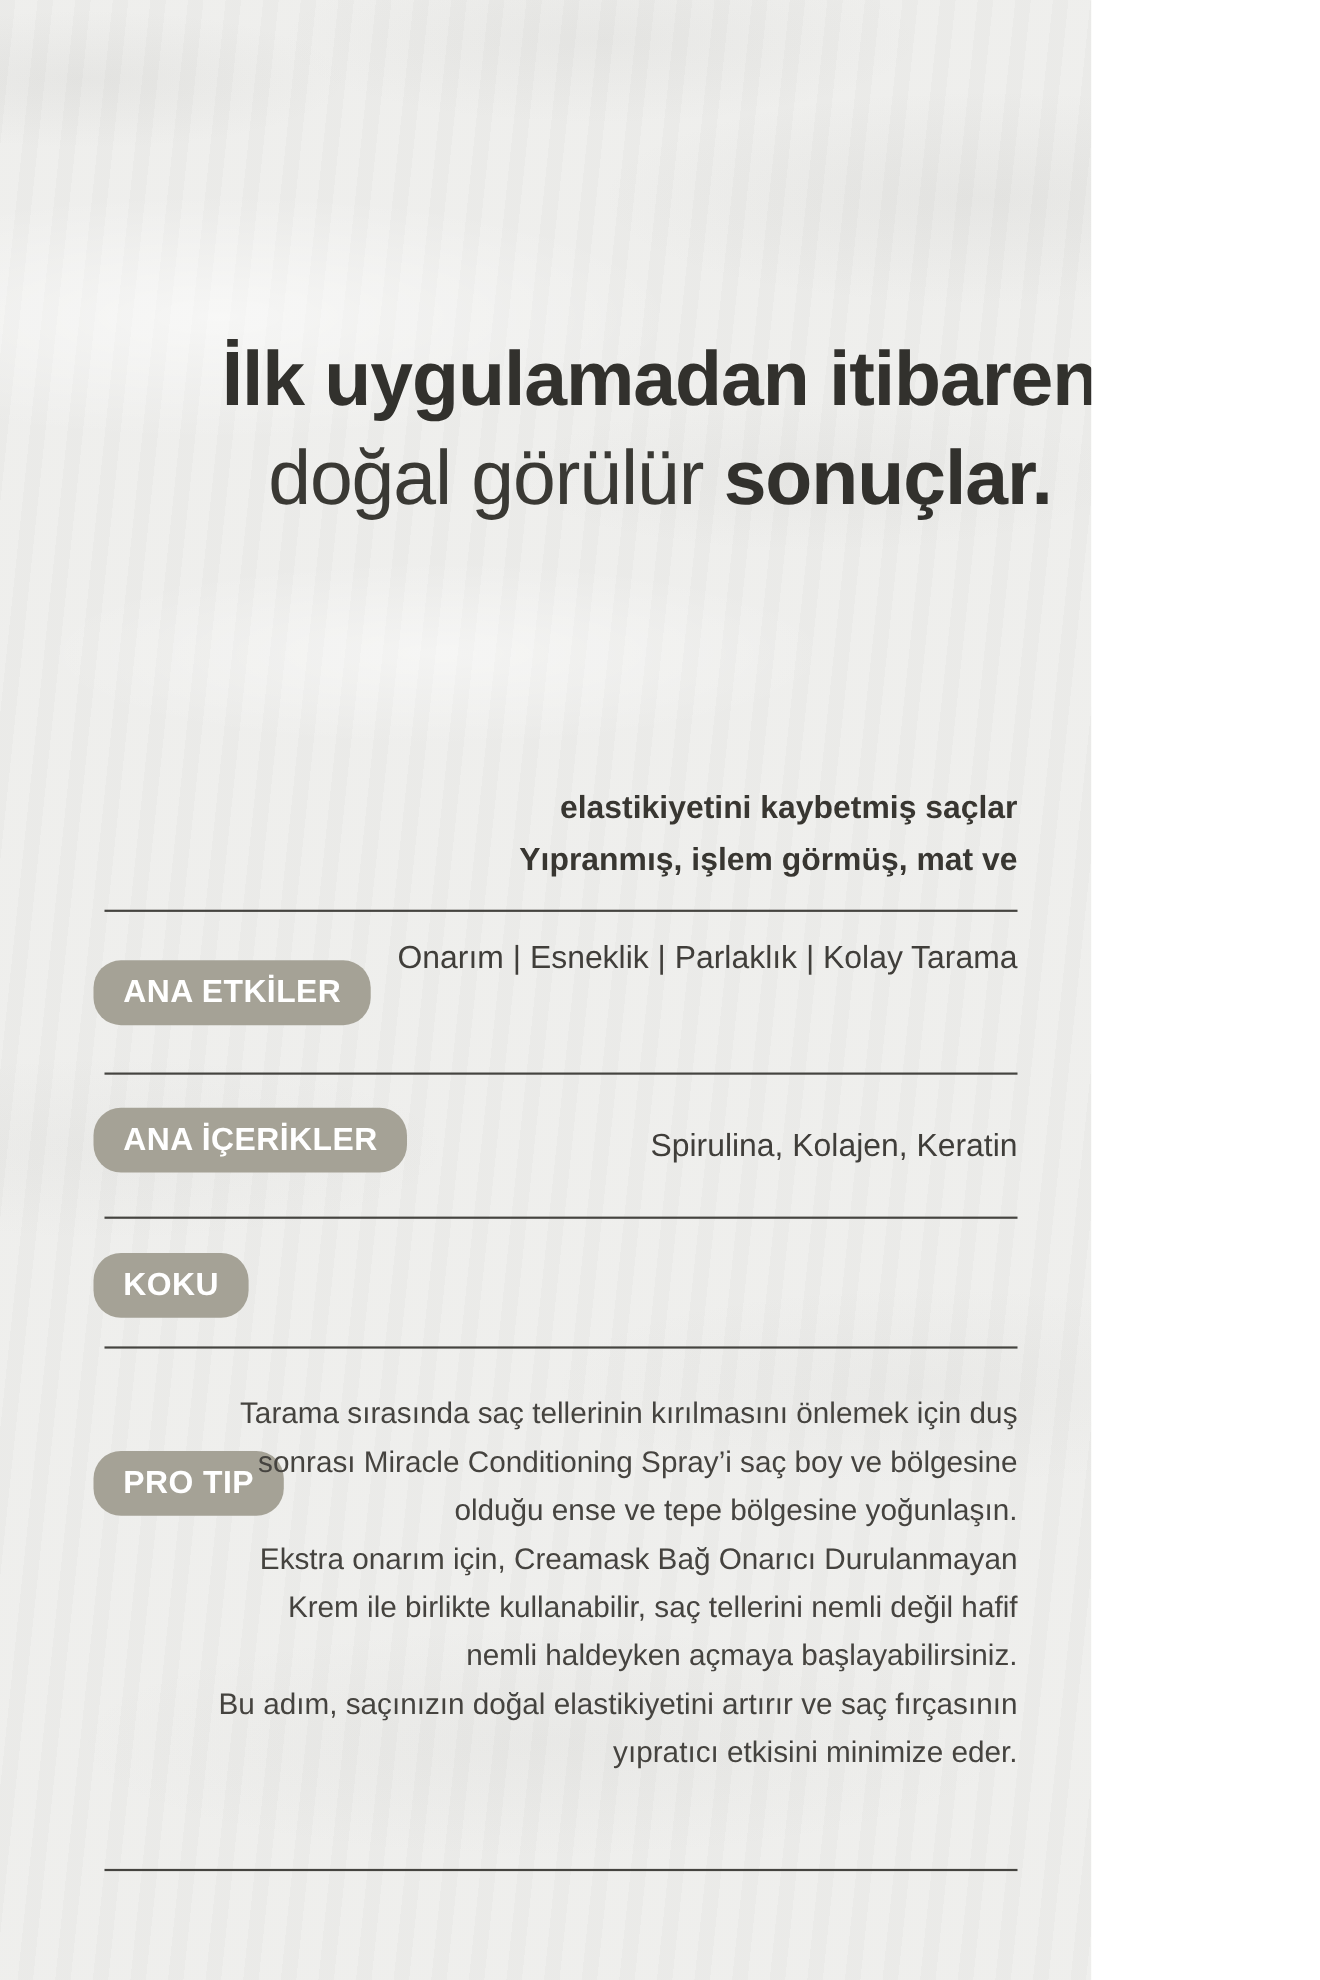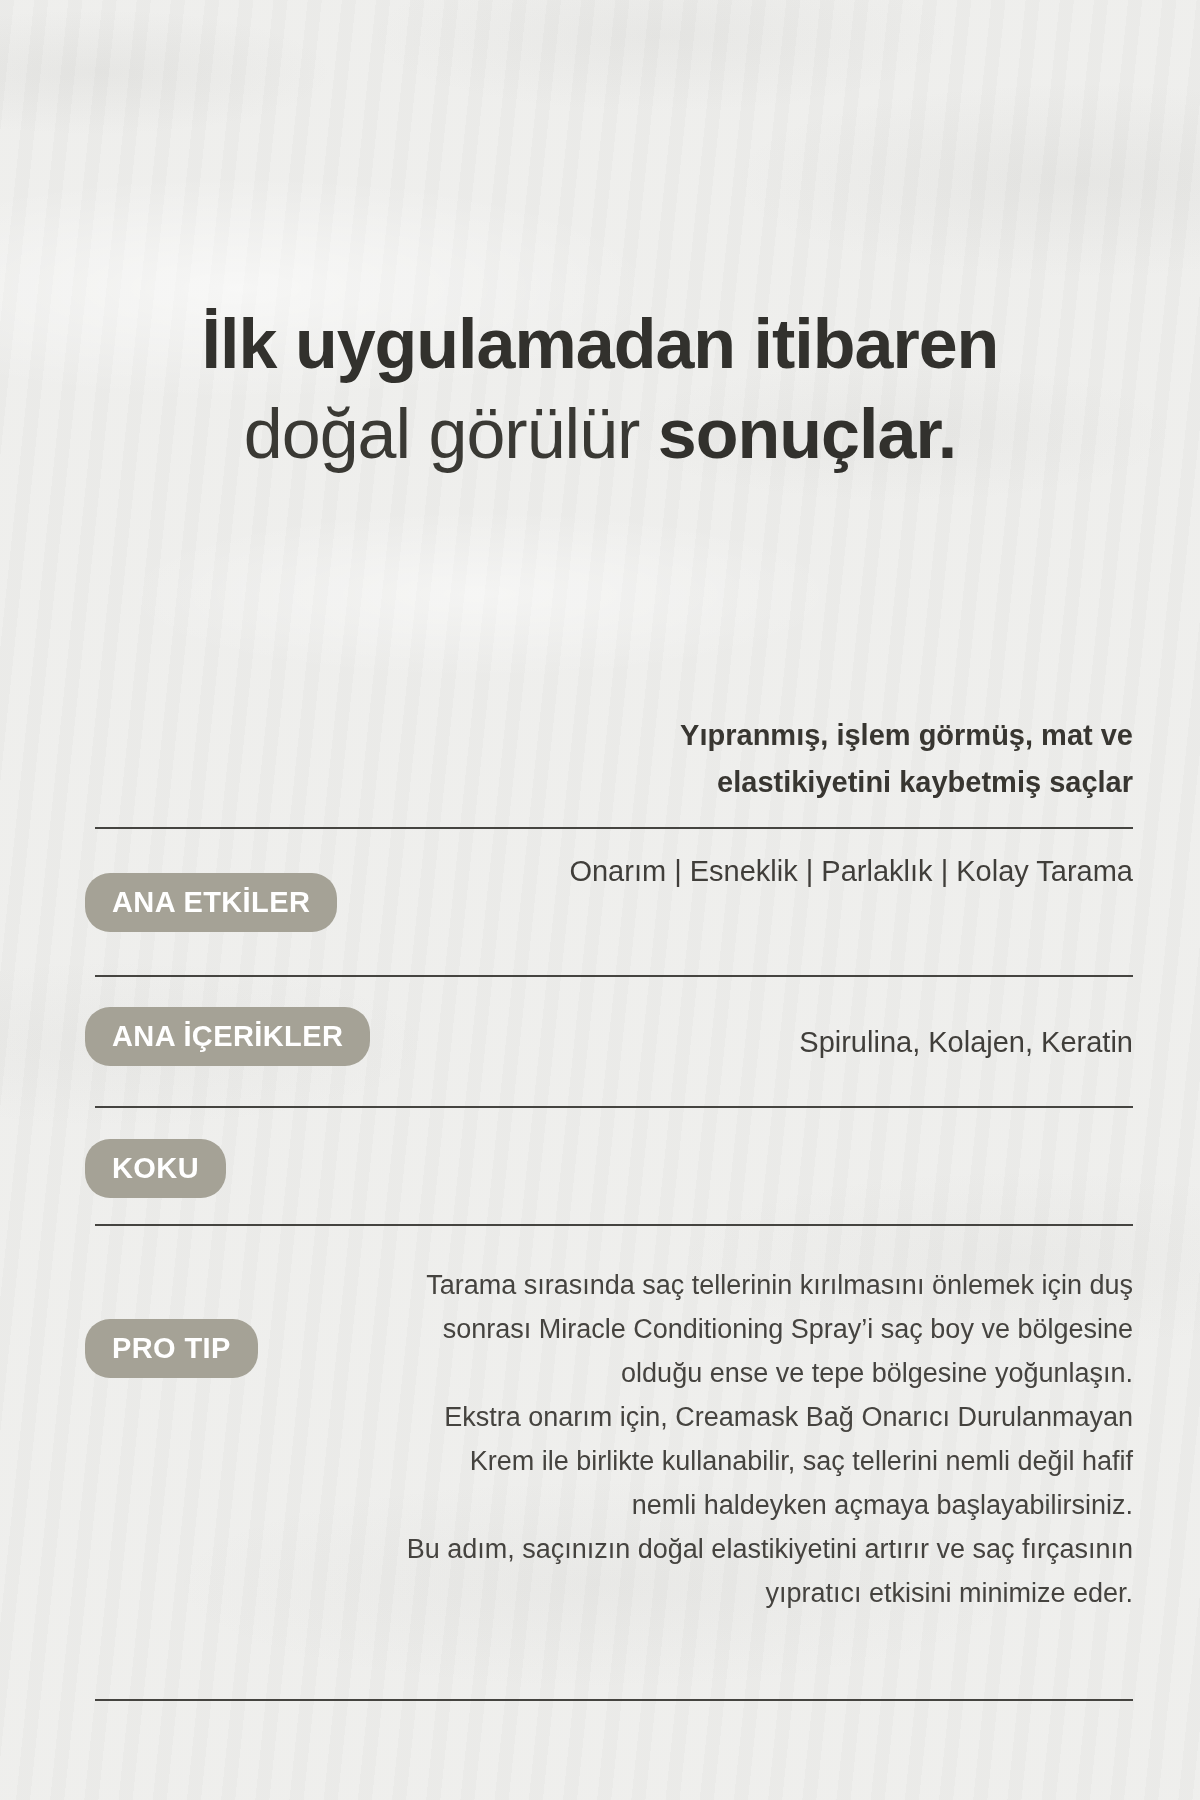--- a/index.html
+++ b/index.html
@@ -2,21 +2,21 @@
 <html lang="tr"><head>
 <meta charset="utf-8">
 <style>
   html,body{margin:0;padding:0;}
   body{
     width:1200px;height:1800px;
     font-family:"Liberation Sans","DejaVu Sans",sans-serif;
     -webkit-font-smoothing:antialiased;
   }
   .page{
-    position:relative;width:1200px;height:1800px;overflow:hidden;
+    position:relative;width:992px;height:1800px;overflow:hidden;
     background-color:#eeeeec;
     background-image:
       radial-gradient(ellipse 340px 90px at 8% 4%, rgba(120,120,115,.07), transparent 70%),
       radial-gradient(ellipse 420px 110px at 55% 2%, rgba(120,120,115,.06), transparent 70%),
       radial-gradient(ellipse 500px 140px at 90% 10%, rgba(120,120,115,.07), transparent 70%),
       radial-gradient(ellipse 600px 160px at 20% 16%, rgba(255,255,255,.55), transparent 70%),
       radial-gradient(ellipse 400px 100px at 75% 24%, rgba(120,120,115,.05), transparent 70%),
       radial-gradient(ellipse 520px 120px at 40% 33%, rgba(255,255,255,.45), transparent 70%),
       radial-gradient(ellipse 450px 120px at 10% 58%, rgba(120,120,115,.045), transparent 70%),
       radial-gradient(ellipse 500px 130px at 85% 70%, rgba(120,120,115,.045), transparent 70%),
@@ -76,22 +76,22 @@
 <body>
 
 <div class="page">
 
   <h1 class="title">
     <span class="line1">İlk uygulamadan itibaren</span>
     <span class="line2"><span>doğal görülür</span> <b>sonuçlar.</b></span>
   </h1>
 
   <div class="stext bold t1">
+    <div>elastikiyetini kaybetmiş saçlar</div>
     <div>Yıpranmış, işlem görmüş, mat ve</div>
-    <div>elastikiyetini kaybetmiş saçlar</div>
   </div>
   <div class="divider d1"></div>
 
   <div class="badge b2">ANA ETKİLER</div>
   <div class="stext t2">
     <div>Onarım | Esneklik | Parlaklık | Kolay Tarama</div>
   </div>
   <div class="divider d2"></div>
 
   <div class="badge b3">ANA İÇERİKLER</div>

